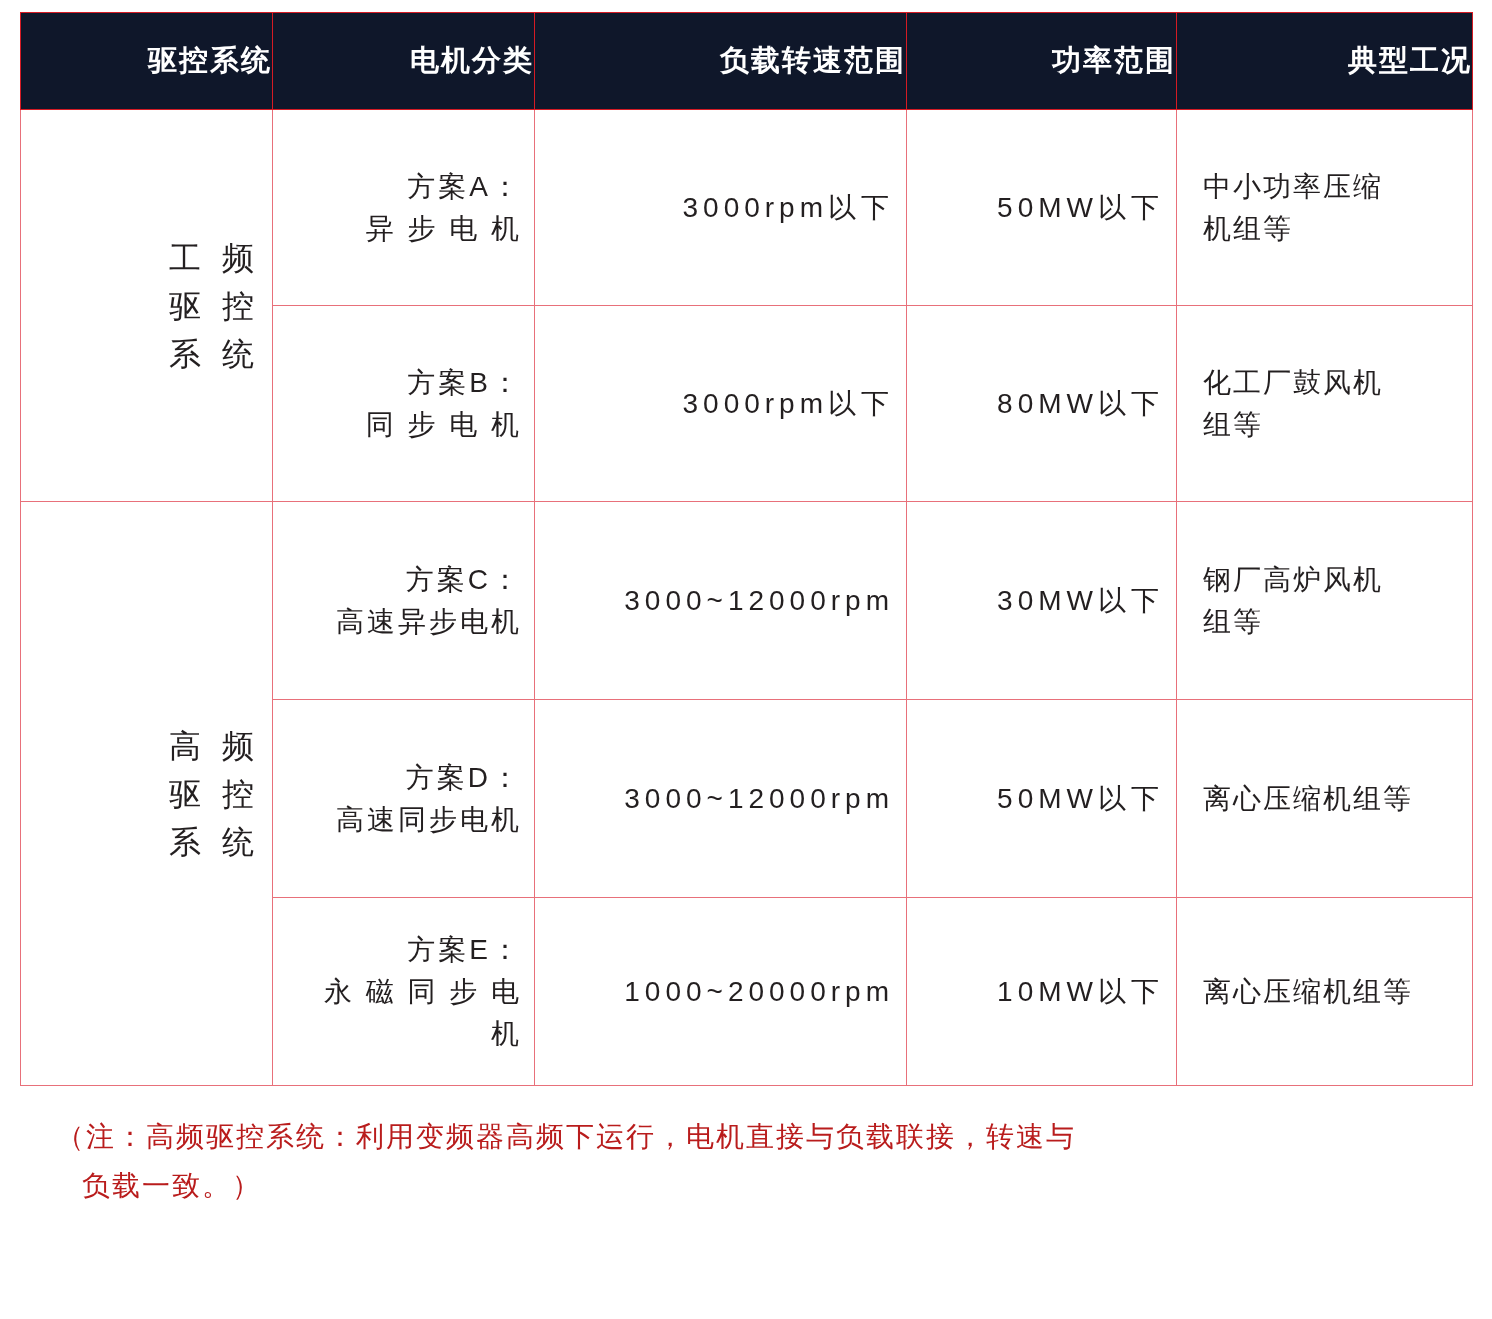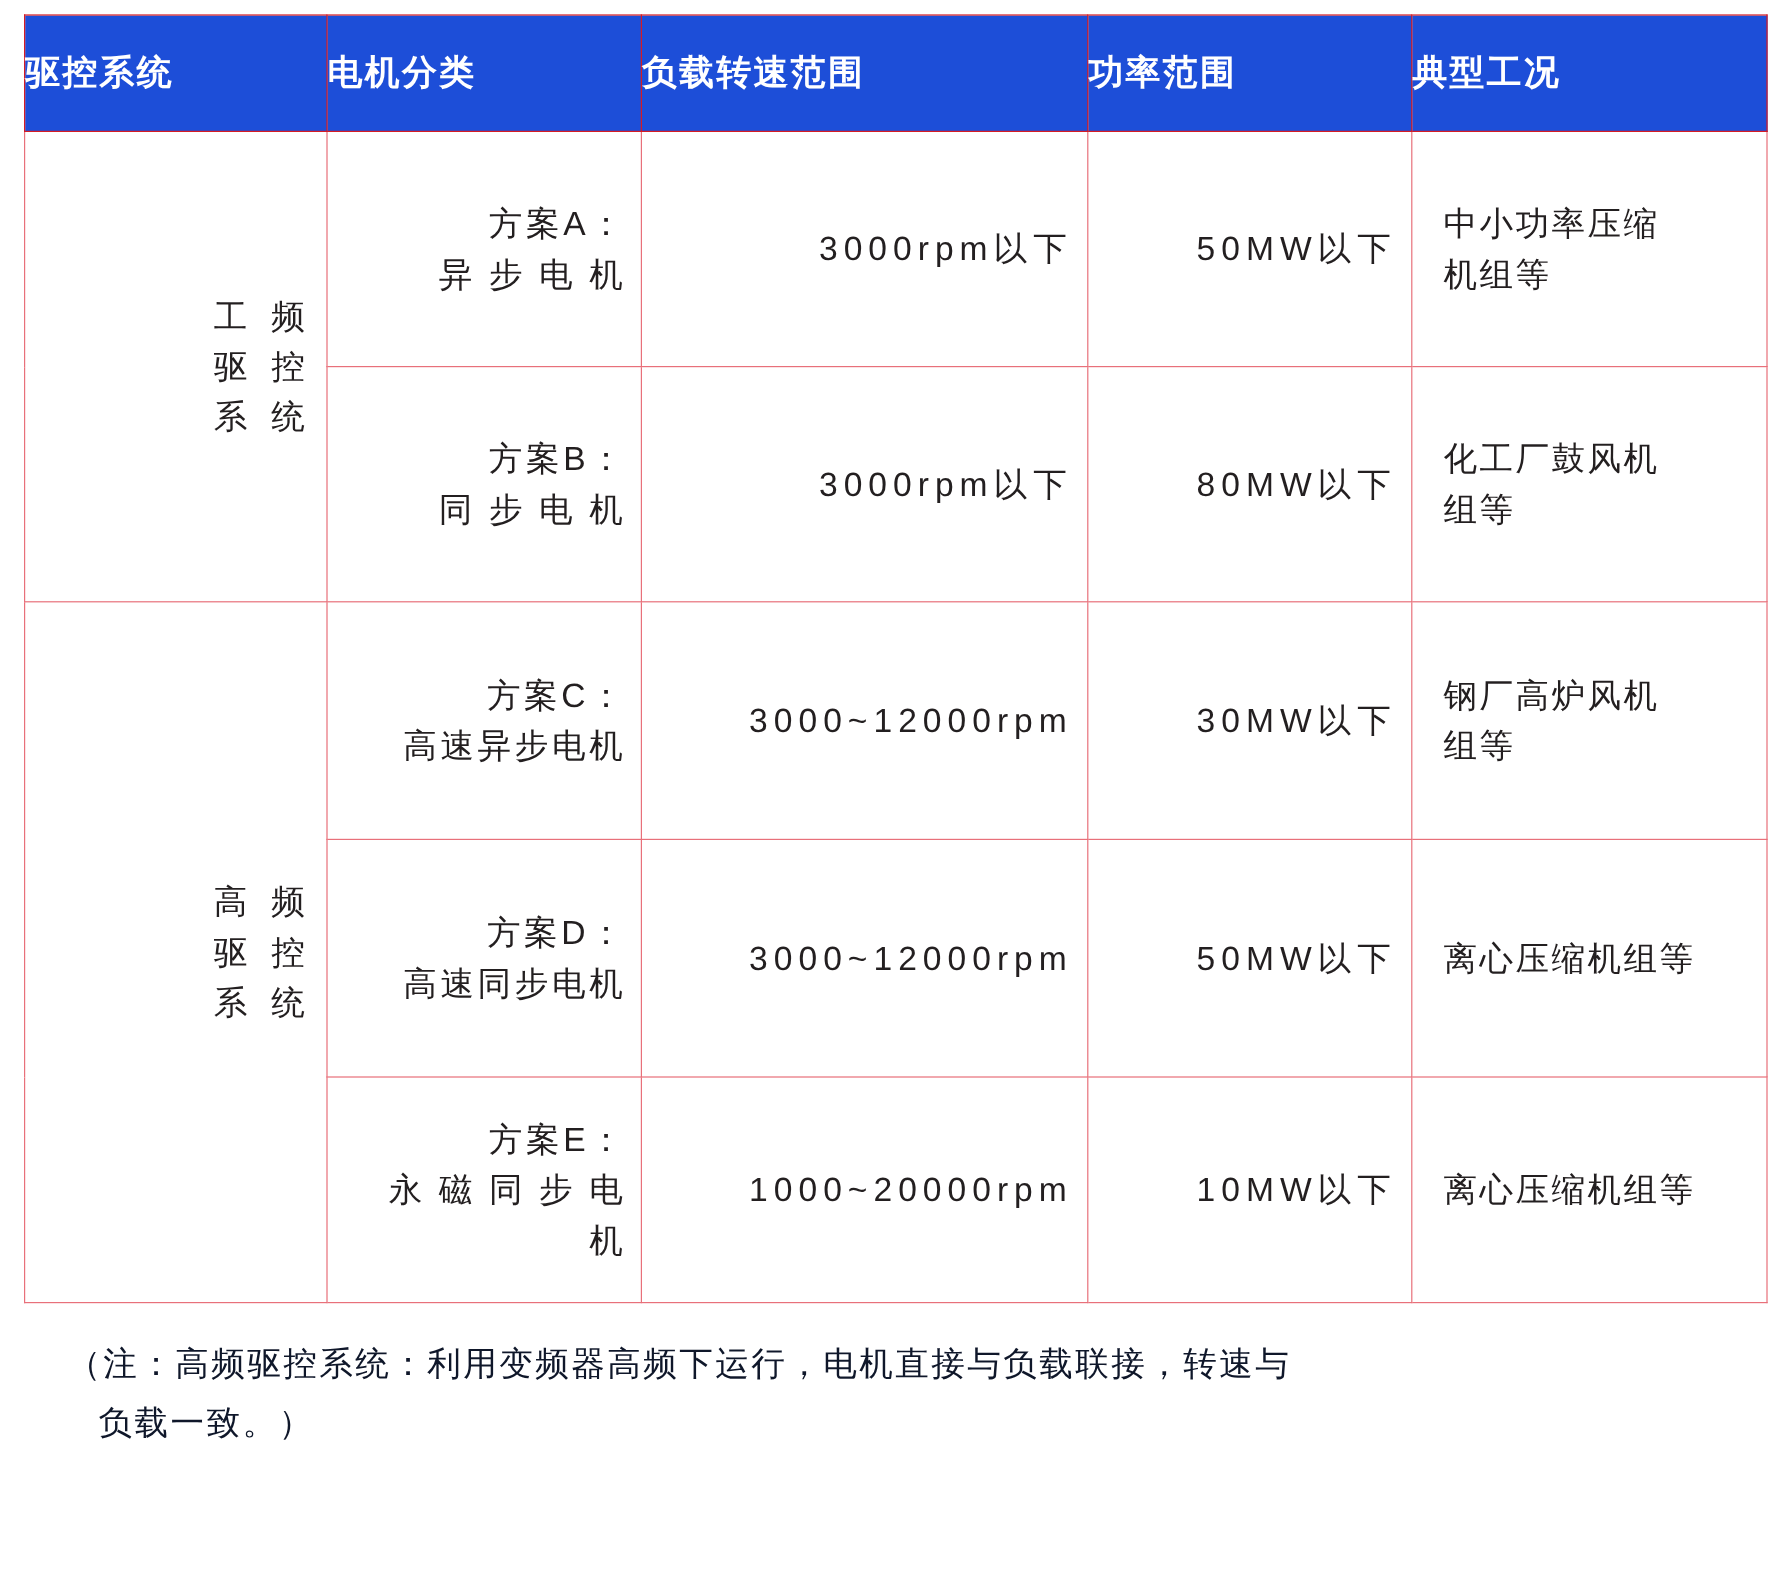--- a/index.html
+++ b/index.html
@@ -27,48 +27,48 @@
     width: 1452px;
     margin: 0;
   }
   table.spec col.c0 { width: 252px; }
   table.spec col.c1 { width: 262px; }
   table.spec col.c2 { width: 372px; }
   table.spec col.c3 { width: 270px; }
   table.spec col.c4 { width: 296px; }
 
   thead th {
-    background: #1d4ed8;
+    background: #0f172a;
     color: #ffffff;
     font-size: 29px;
     font-weight: bold;
     letter-spacing: 2px;
     height: 96px;
-    text-align: left;
+    text-align: right;
     vertical-align: middle;
     border: 1px solid #d51b24;
     padding: 0;
   }
   thead th.sep {
     border-left: 1px solid #ffffff;
   }
   tbody td {
     border: 1px solid #e8707a;
     text-align: right;
     vertical-align: middle;
     font-size: 28px;
     letter-spacing: 3px;
     color: #231f20;
     padding: 10px 12px;
     line-height: 1.5;
     box-sizing: border-box;
   }
   tbody td.group {
     letter-spacing: 6px;
-    font-size: 28px;
+    font-size: 32px;
   }
   tbody td.cat {
     letter-spacing: 3px;
   }
   tbody td.mono {
     letter-spacing: 5px;
   }
   tbody td.cond {
     text-align: left;
     padding-left: 26px;
@@ -79,21 +79,21 @@
   tbody tr.r2 td { height: 196px; }
   tbody tr.r3 td { height: 198px; }
   tbody tr.r4 td { height: 198px; }
   tbody tr.r5 td { height: 188px; }
 
   .thick-top td {
     border-top: 1px solid #e8707a;
   }
   .note {
     margin-top: 26px;
-    color: #0f172a;
+    color: #b91c1c;
     font-size: 28px;
     letter-spacing: 2px;
     line-height: 1.75;
     padding-left: 36px;
     padding-right: 40px;
     text-indent: 0;
   }
   .note .l2 {
     display: block;
     padding-left: 26px;

